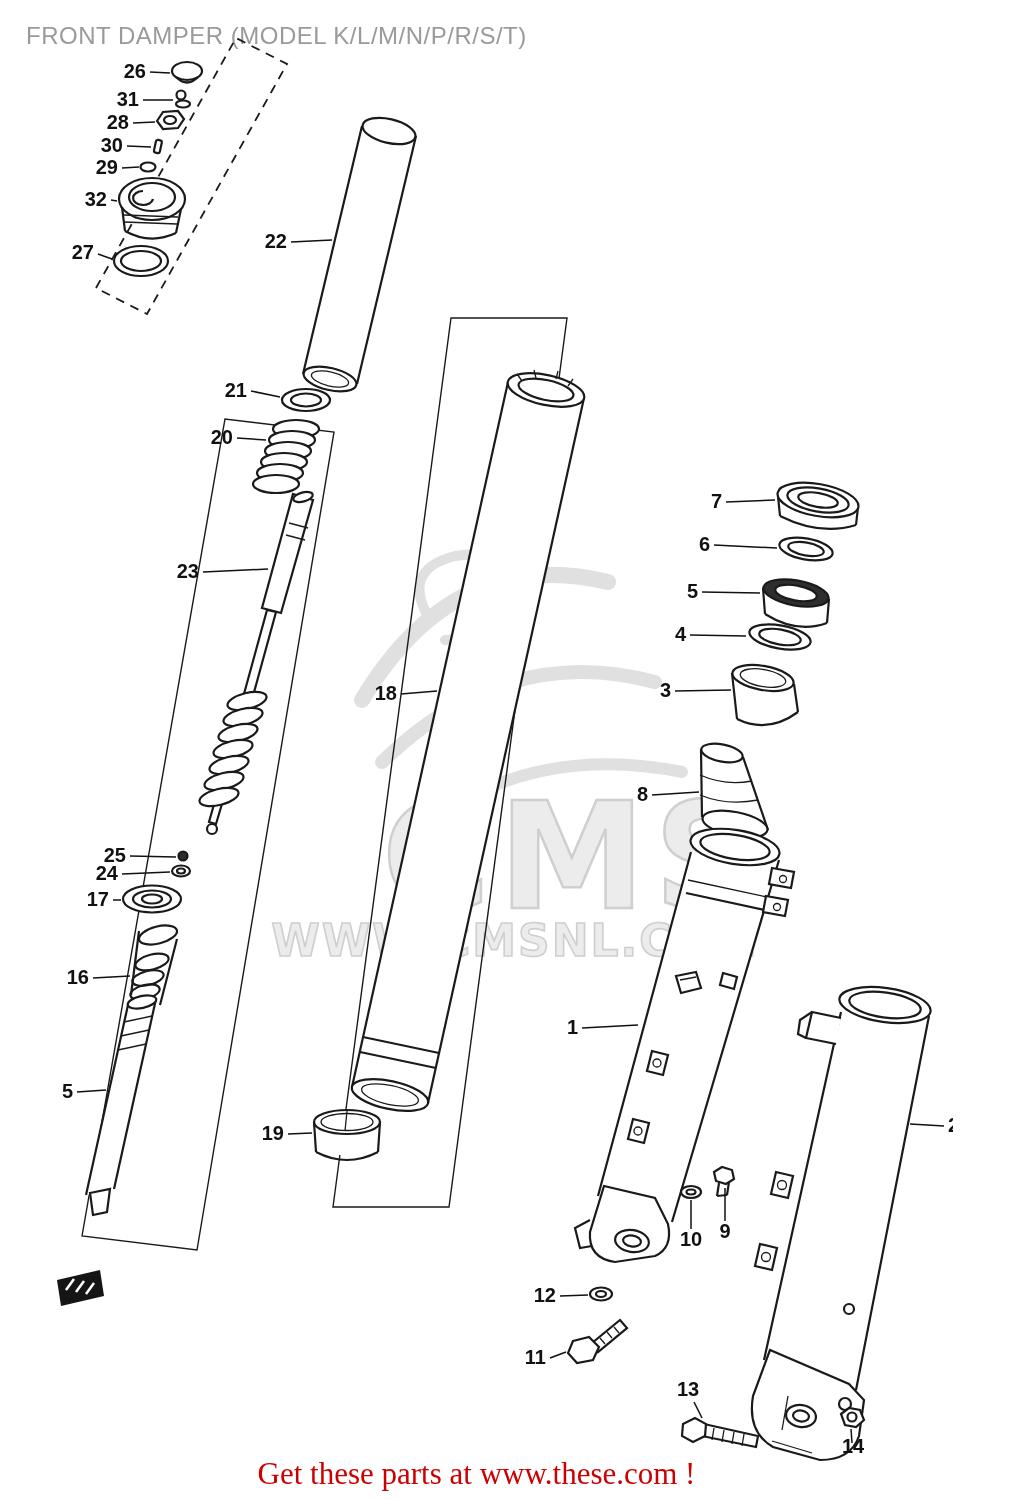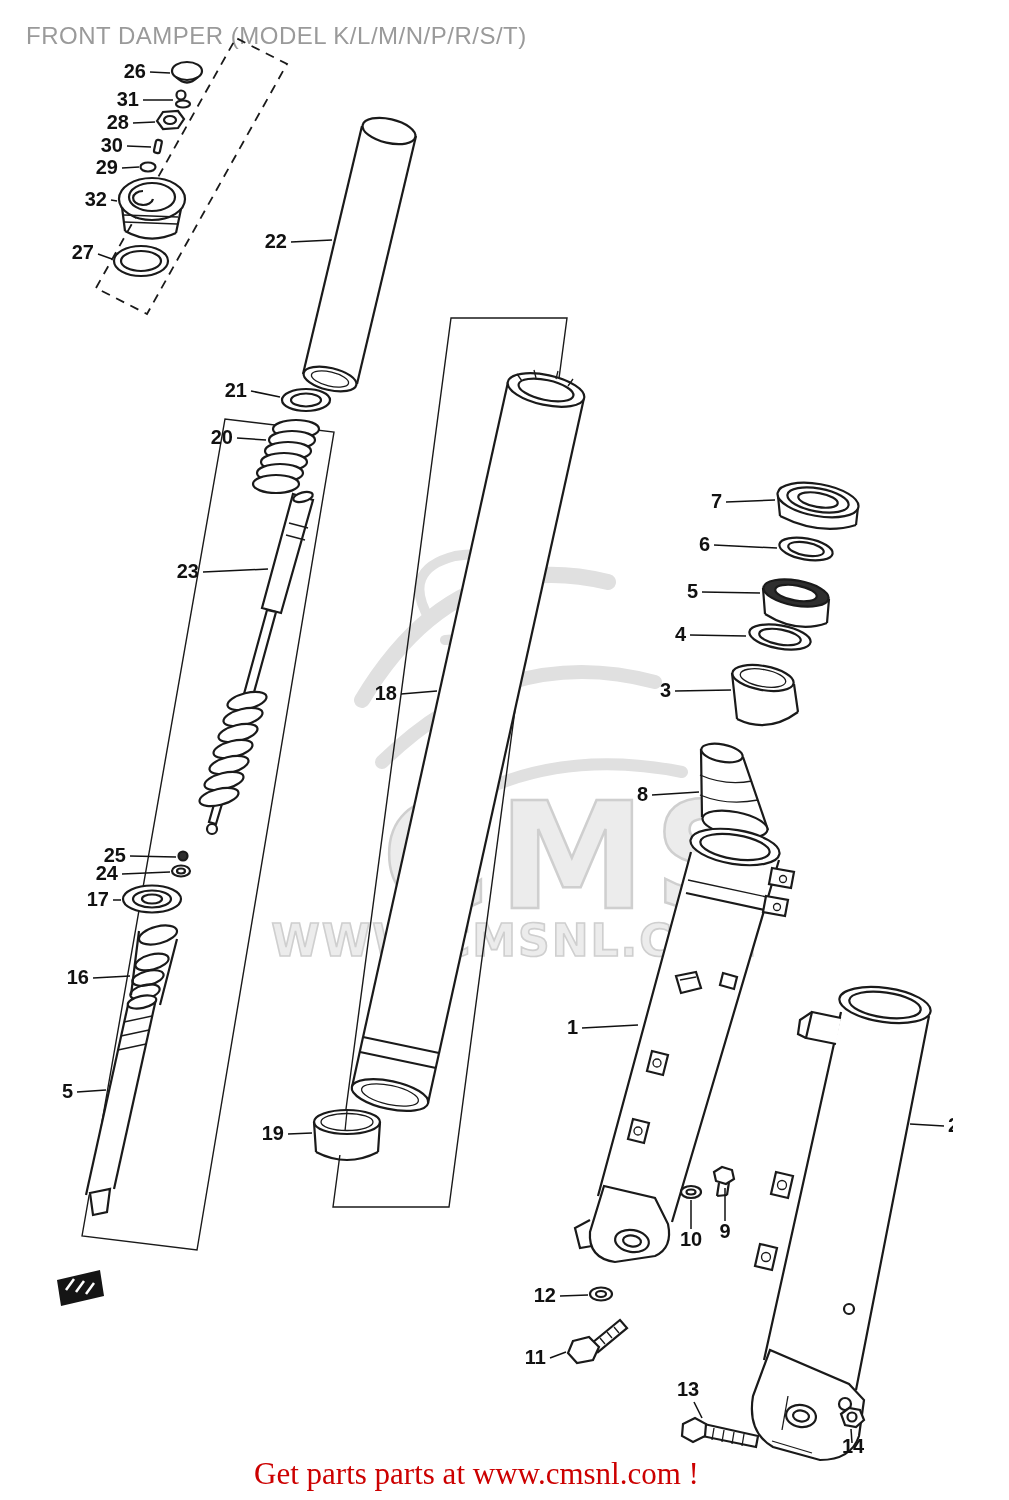--- a/index.html
+++ b/index.html
@@ -389,14 +389,14 @@
         <text x="556" y="1302" text-anchor="end" class="callout">12</text>
         <line x1="550" y1="1358" x2="566" y2="1352" class="leader"></line>
         <text x="546" y="1364" text-anchor="end" class="callout">11</text>
         <line x1="694" y1="1402" x2="702" y2="1418" class="leader"></line>
         <text x="688" y="1396" text-anchor="middle" class="callout">13</text>
         <line x1="852" y1="1443" x2="851" y2="1429" class="leader"></line>
         <text x="853" y="1453" text-anchor="middle" class="callout">14</text>
       </g>
   </svg>
 
-  <div class="footer">Get parts parts at www.cmsnl.com !</div>
+  <div class="footer">Get these parts at www.these.com !</div>
 </div>
 
 </body></html>

